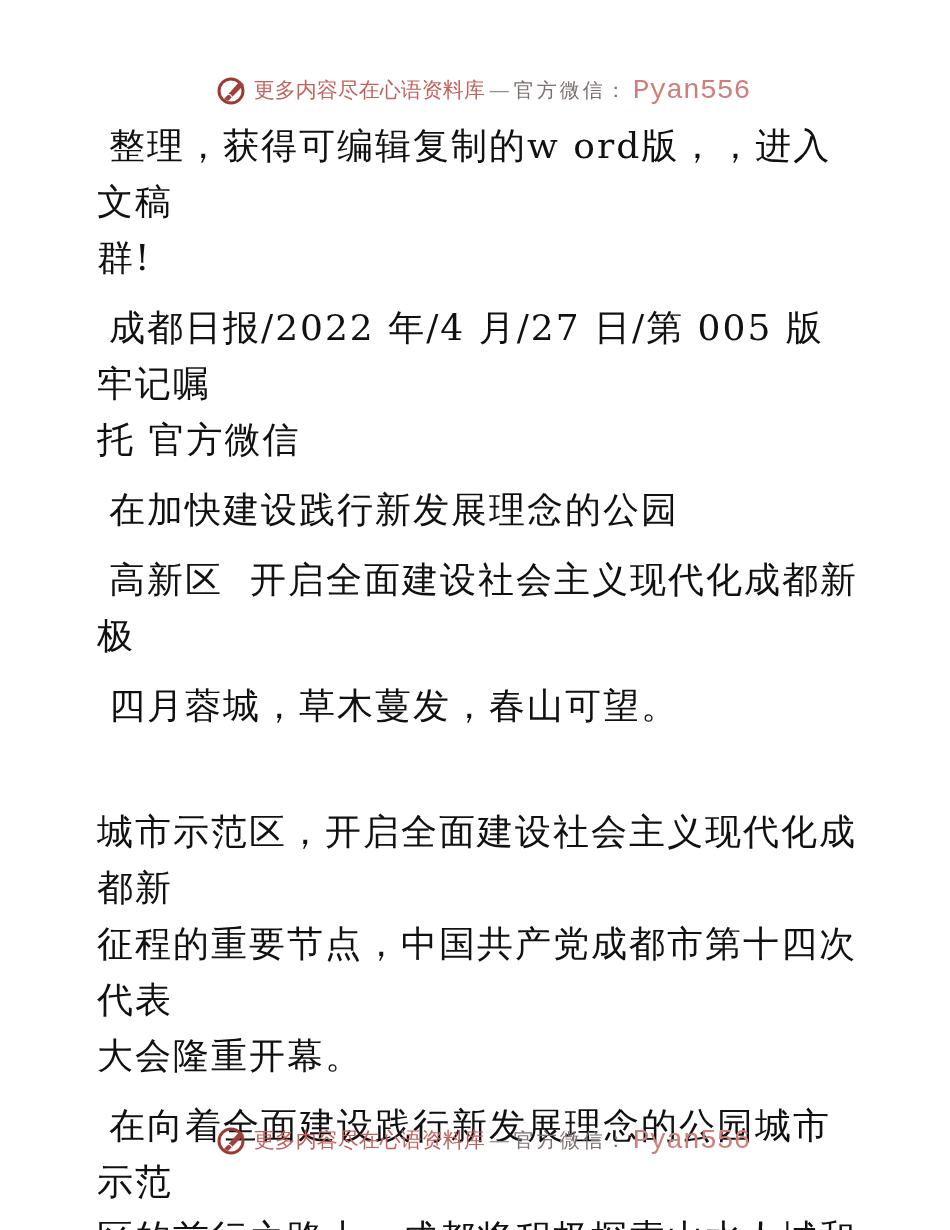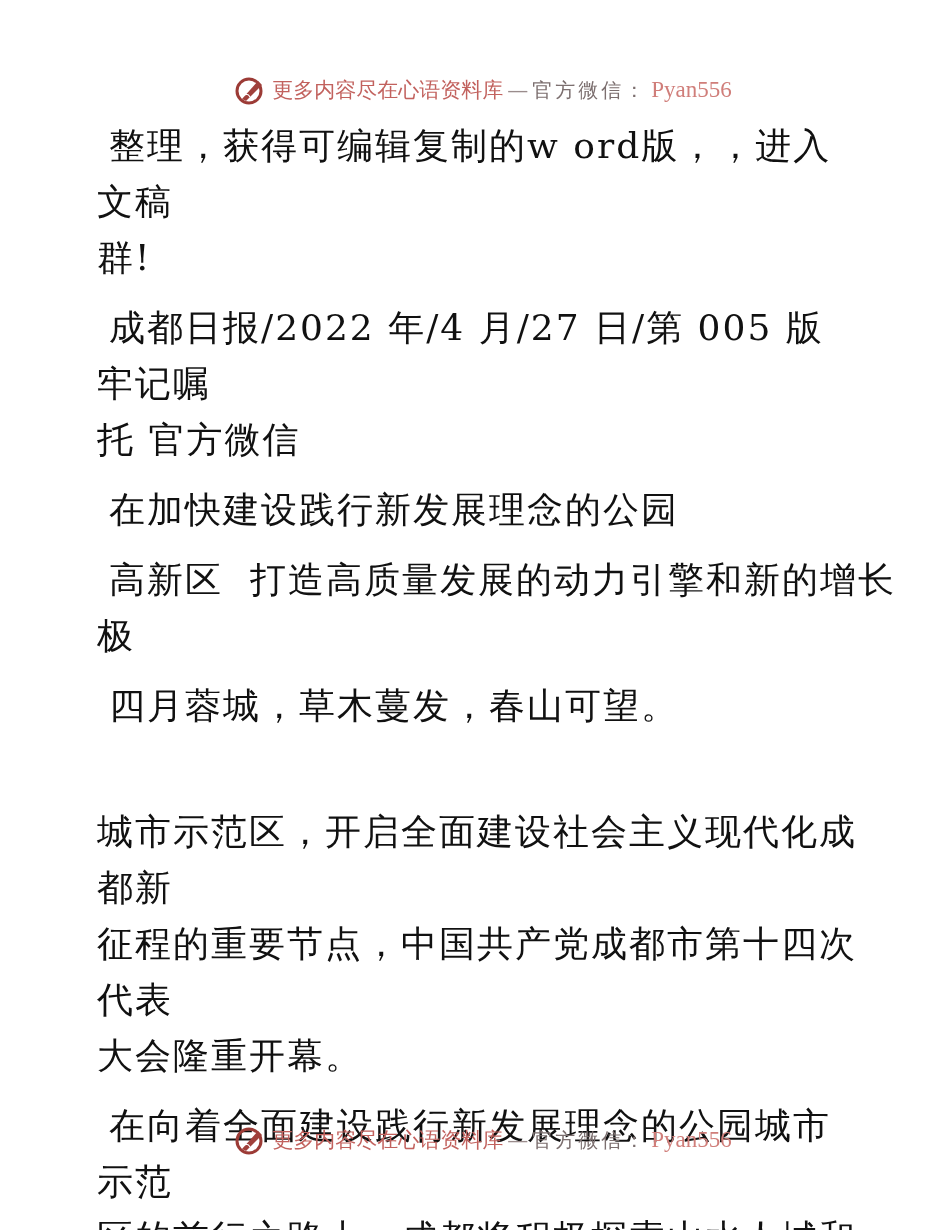--- a/index.html
+++ b/index.html
@@ -42,22 +42,22 @@
     font-size: 21px;
     color: #9a8c8c;
   }
   .wm-gray {
     font-family: Liberation Serif, serif;
     font-size: 20px;
     color: #7c6f6f;
     letter-spacing: 3px;
   }
   .wm-id {
-    font-family: Liberation Serif, serif;
-    font-size: 23px;
+    font-family: Liberation Mono, monospace;
+    font-size: 28px;
     color: #d07e7a;
   }
   .content {
     position: absolute;
     left: 97px;
     top: 118px;
     width: 760px;
   }
   .para {
     font-size: 36px;
@@ -89,21 +89,21 @@
     <span>群!</span>
   </p>
   <p class="para indent">
     <span>成都日报/2022 年/4 月/27 日/第 005 版牢记嘱</span><br>
     <span>托 官方微信</span>
   </p>
   <p class="para indent">
     <span>在加快建设践行新发展理念的公园</span>
   </p>
   <p class="para indent">
-    <span style="white-space:pre">高新区  打造高质量发展的动力引擎和新的增长</span><br>
+    <span style="white-space:pre">高新区  开启全面建设社会主义现代化成都新</span><br>
     <span>极</span>
   </p>
   <p class="para indent">
     <span>四月蓉城，草木蔓发，春山可望。</span>
   </p>
   <p class="para indent">
     <br>
     <span>城市示范区，开启全面建设社会主义现代化成都新</span><br>
     <span>征程的重要节点，中国共产党成都市第十四次代表</span><br>
     <span>大会隆重开幕。</span>

